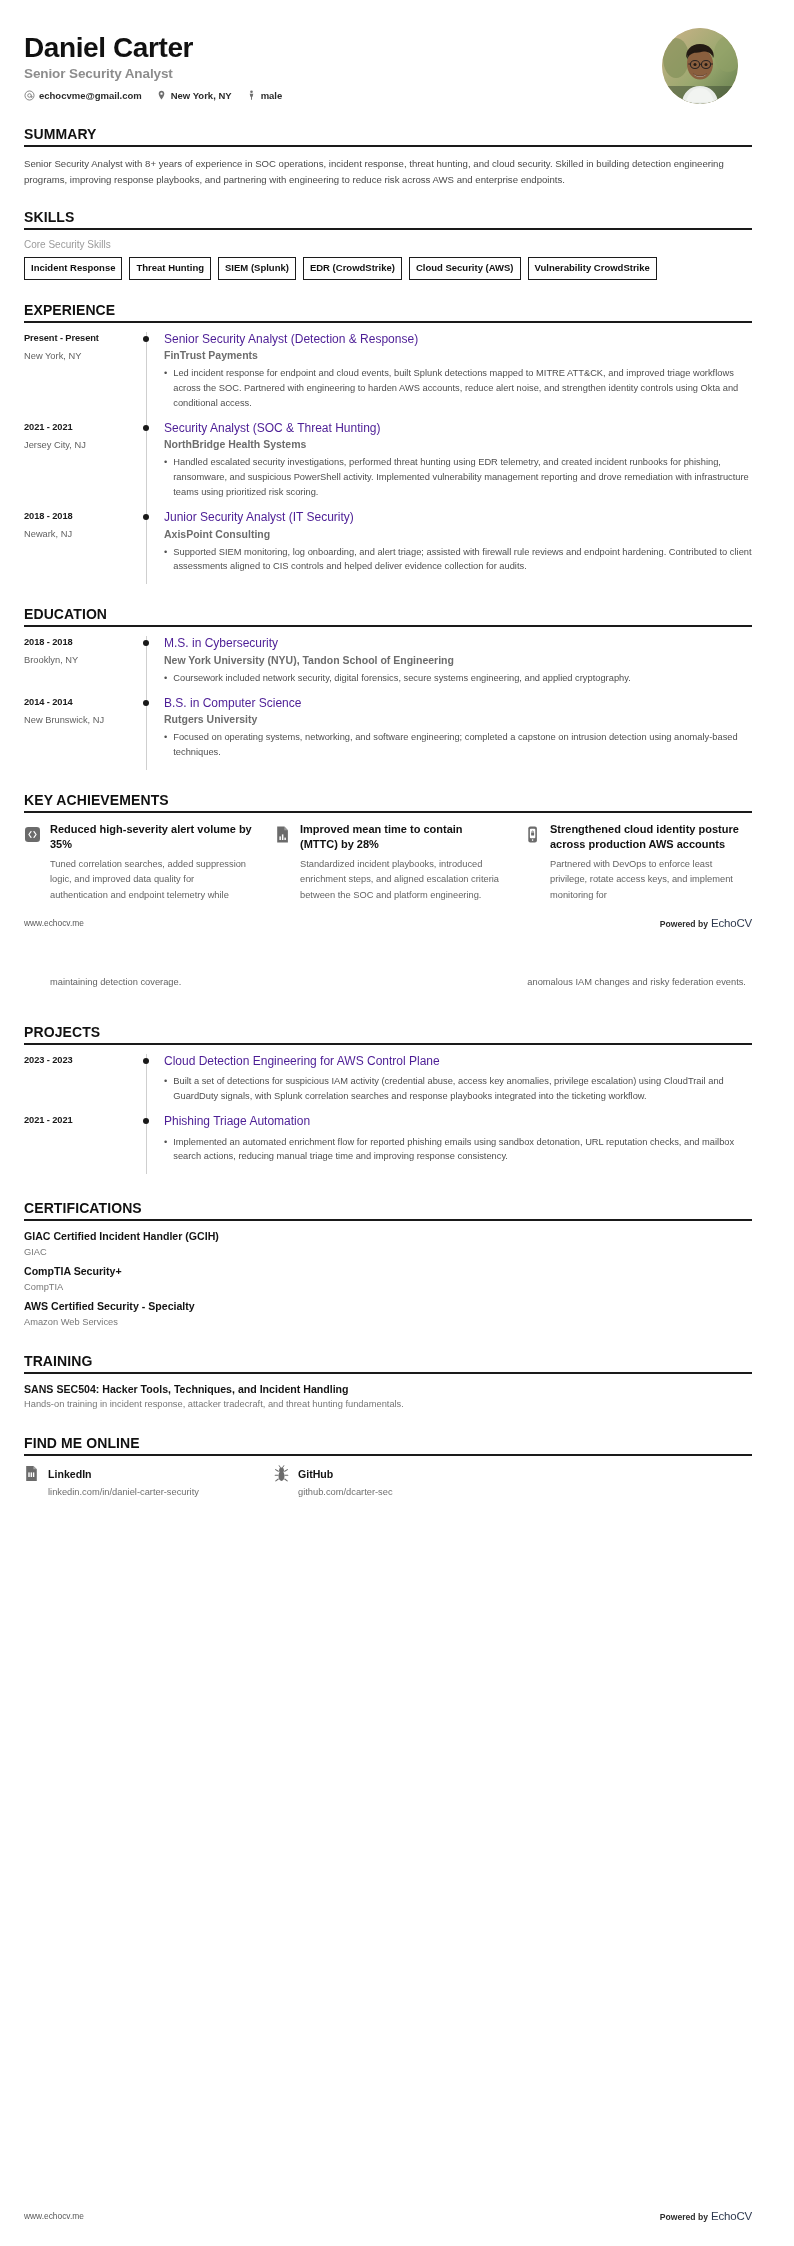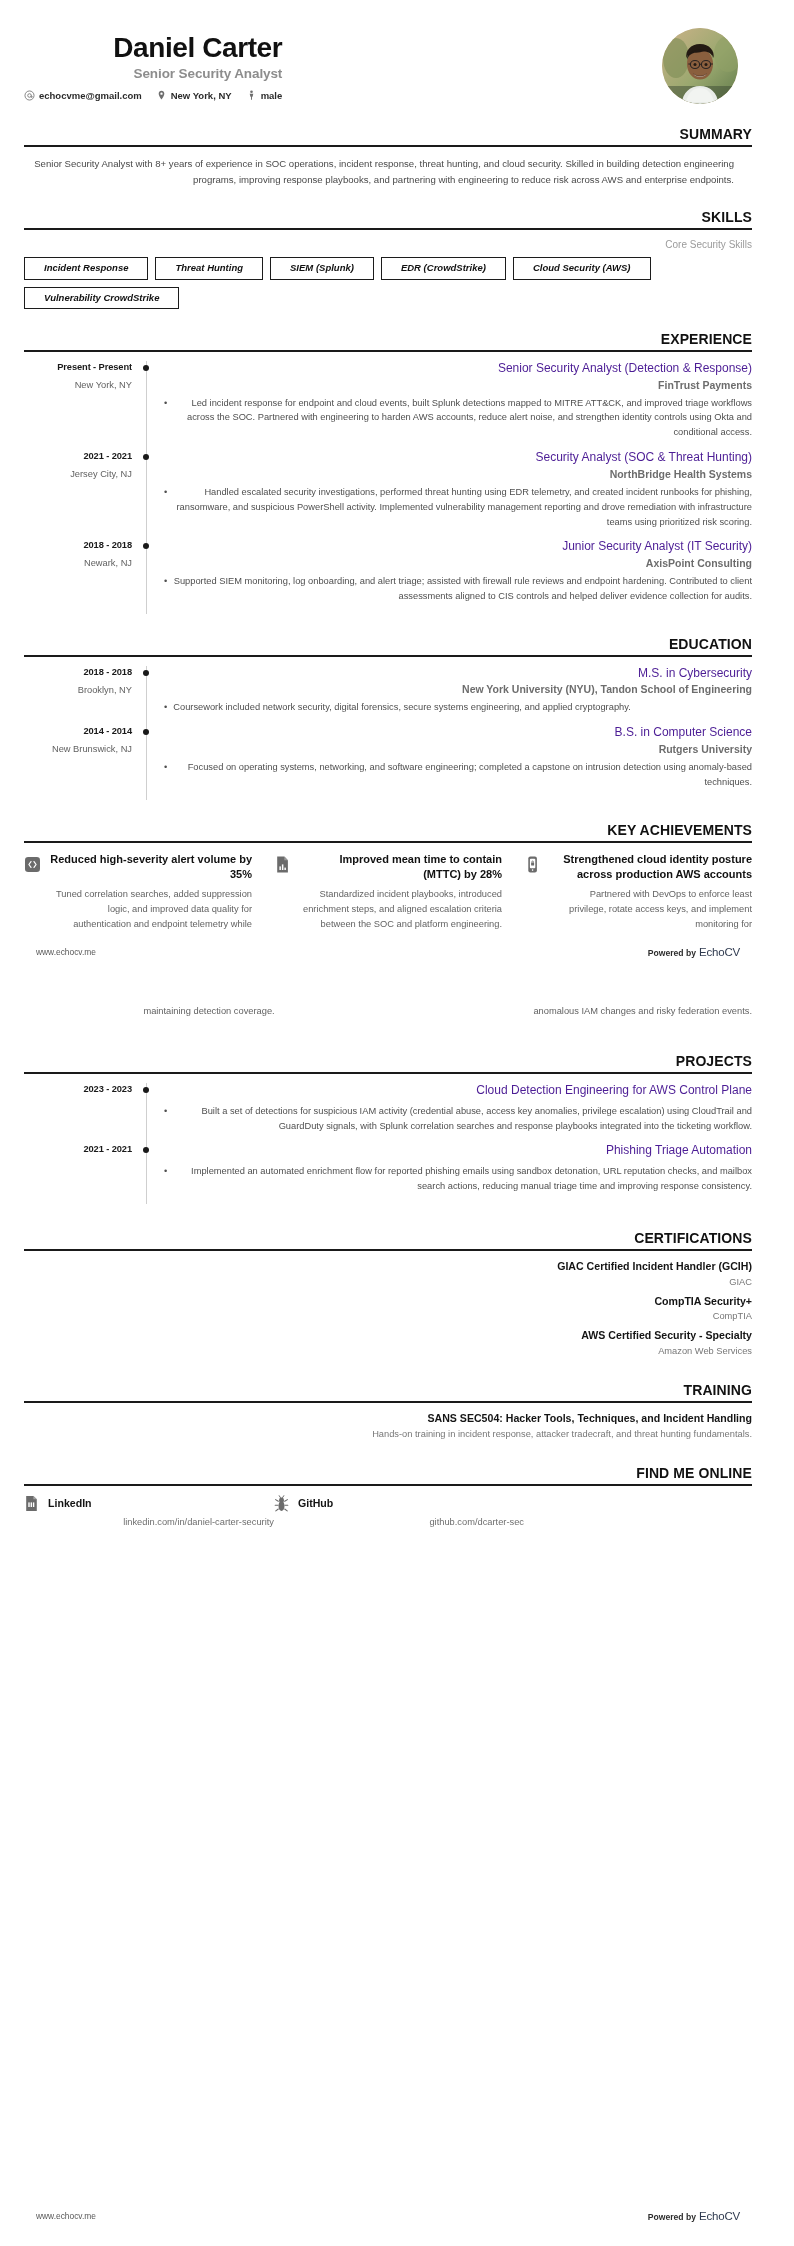--- a/index.html
+++ b/index.html
@@ -10,21 +10,20 @@
     font-family: "Liberation Sans", sans-serif;
     color: #1a1a1a;
   }
 
   .page {
     position: relative;
     width: 776px;
     min-height: 2246px;
     background: #ffffff;
     overflow: hidden;
-    text-align: right;
   }
 
   .sheet {
     padding: 0 24px;
   }
 
   
   .header {
     display: flex;
     align-items: flex-start;
@@ -111,27 +110,26 @@
     color: #9b9b9b;
     margin-bottom: 7px;
   }
   .skill-chips {
     display: flex;
     flex-wrap: wrap;
     gap: 7px;
   }
   .chip {
     border: 1.3px solid #1c1c1c;
-    padding: 5px 19px;
+    padding: 5px 6px;
     font-size: 9.5px;
     font-weight: 700;
     color: #111111;
     line-height: 1.1;
     white-space: nowrap;
-    font-style: italic;
   }
 
   
   .entry {
     display: flex;
     align-items: stretch;
   }
   .entry-left {
     width: 108px;
     flex: 0 0 108px;
@@ -244,21 +242,21 @@
     font-size: 9.3px;
     color: #636363;
     line-height: 1.62;
   }
 
   
   .page-footer {
     display: flex;
     align-items: center;
     justify-content: space-between;
-    padding: 0 36px;
+    padding: 0 24px;
   }
   .footer-url {
     font-size: 8.4px;
     color: #585858;
   }
   .footer-brand {
     font-size: 8.6px;
     color: #2c2c2c;
     font-weight: 700;
     display: flex;

